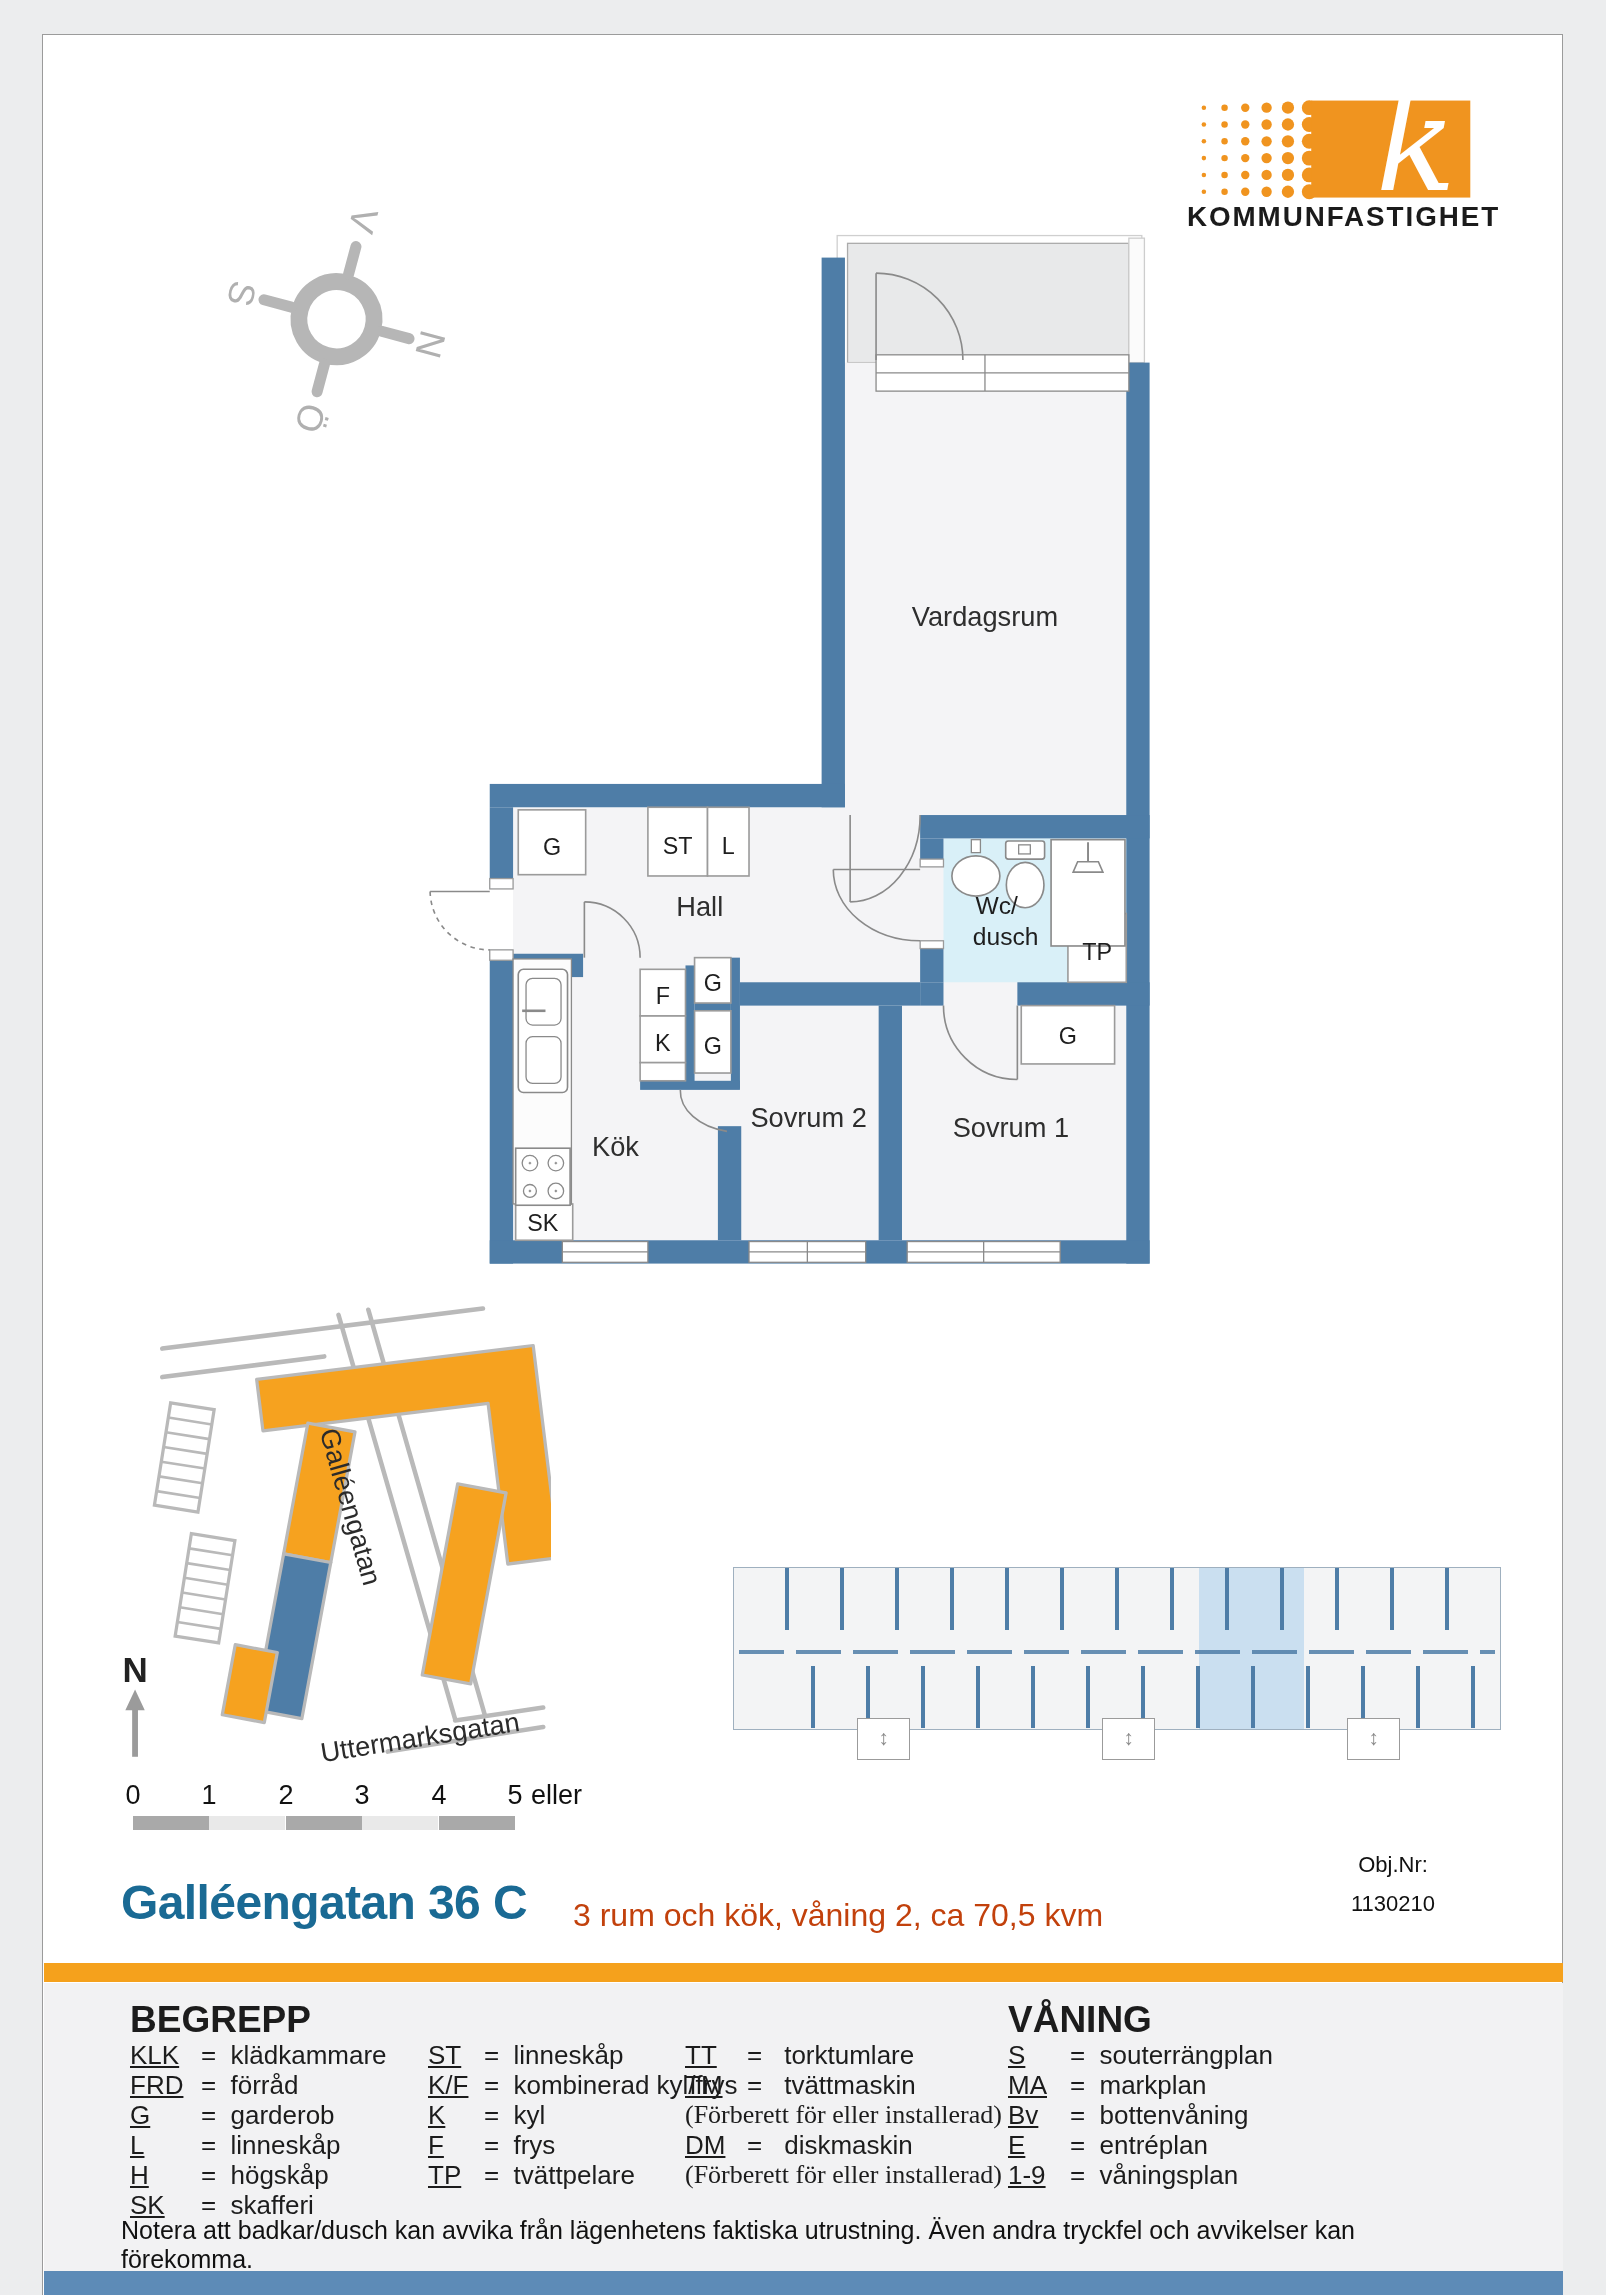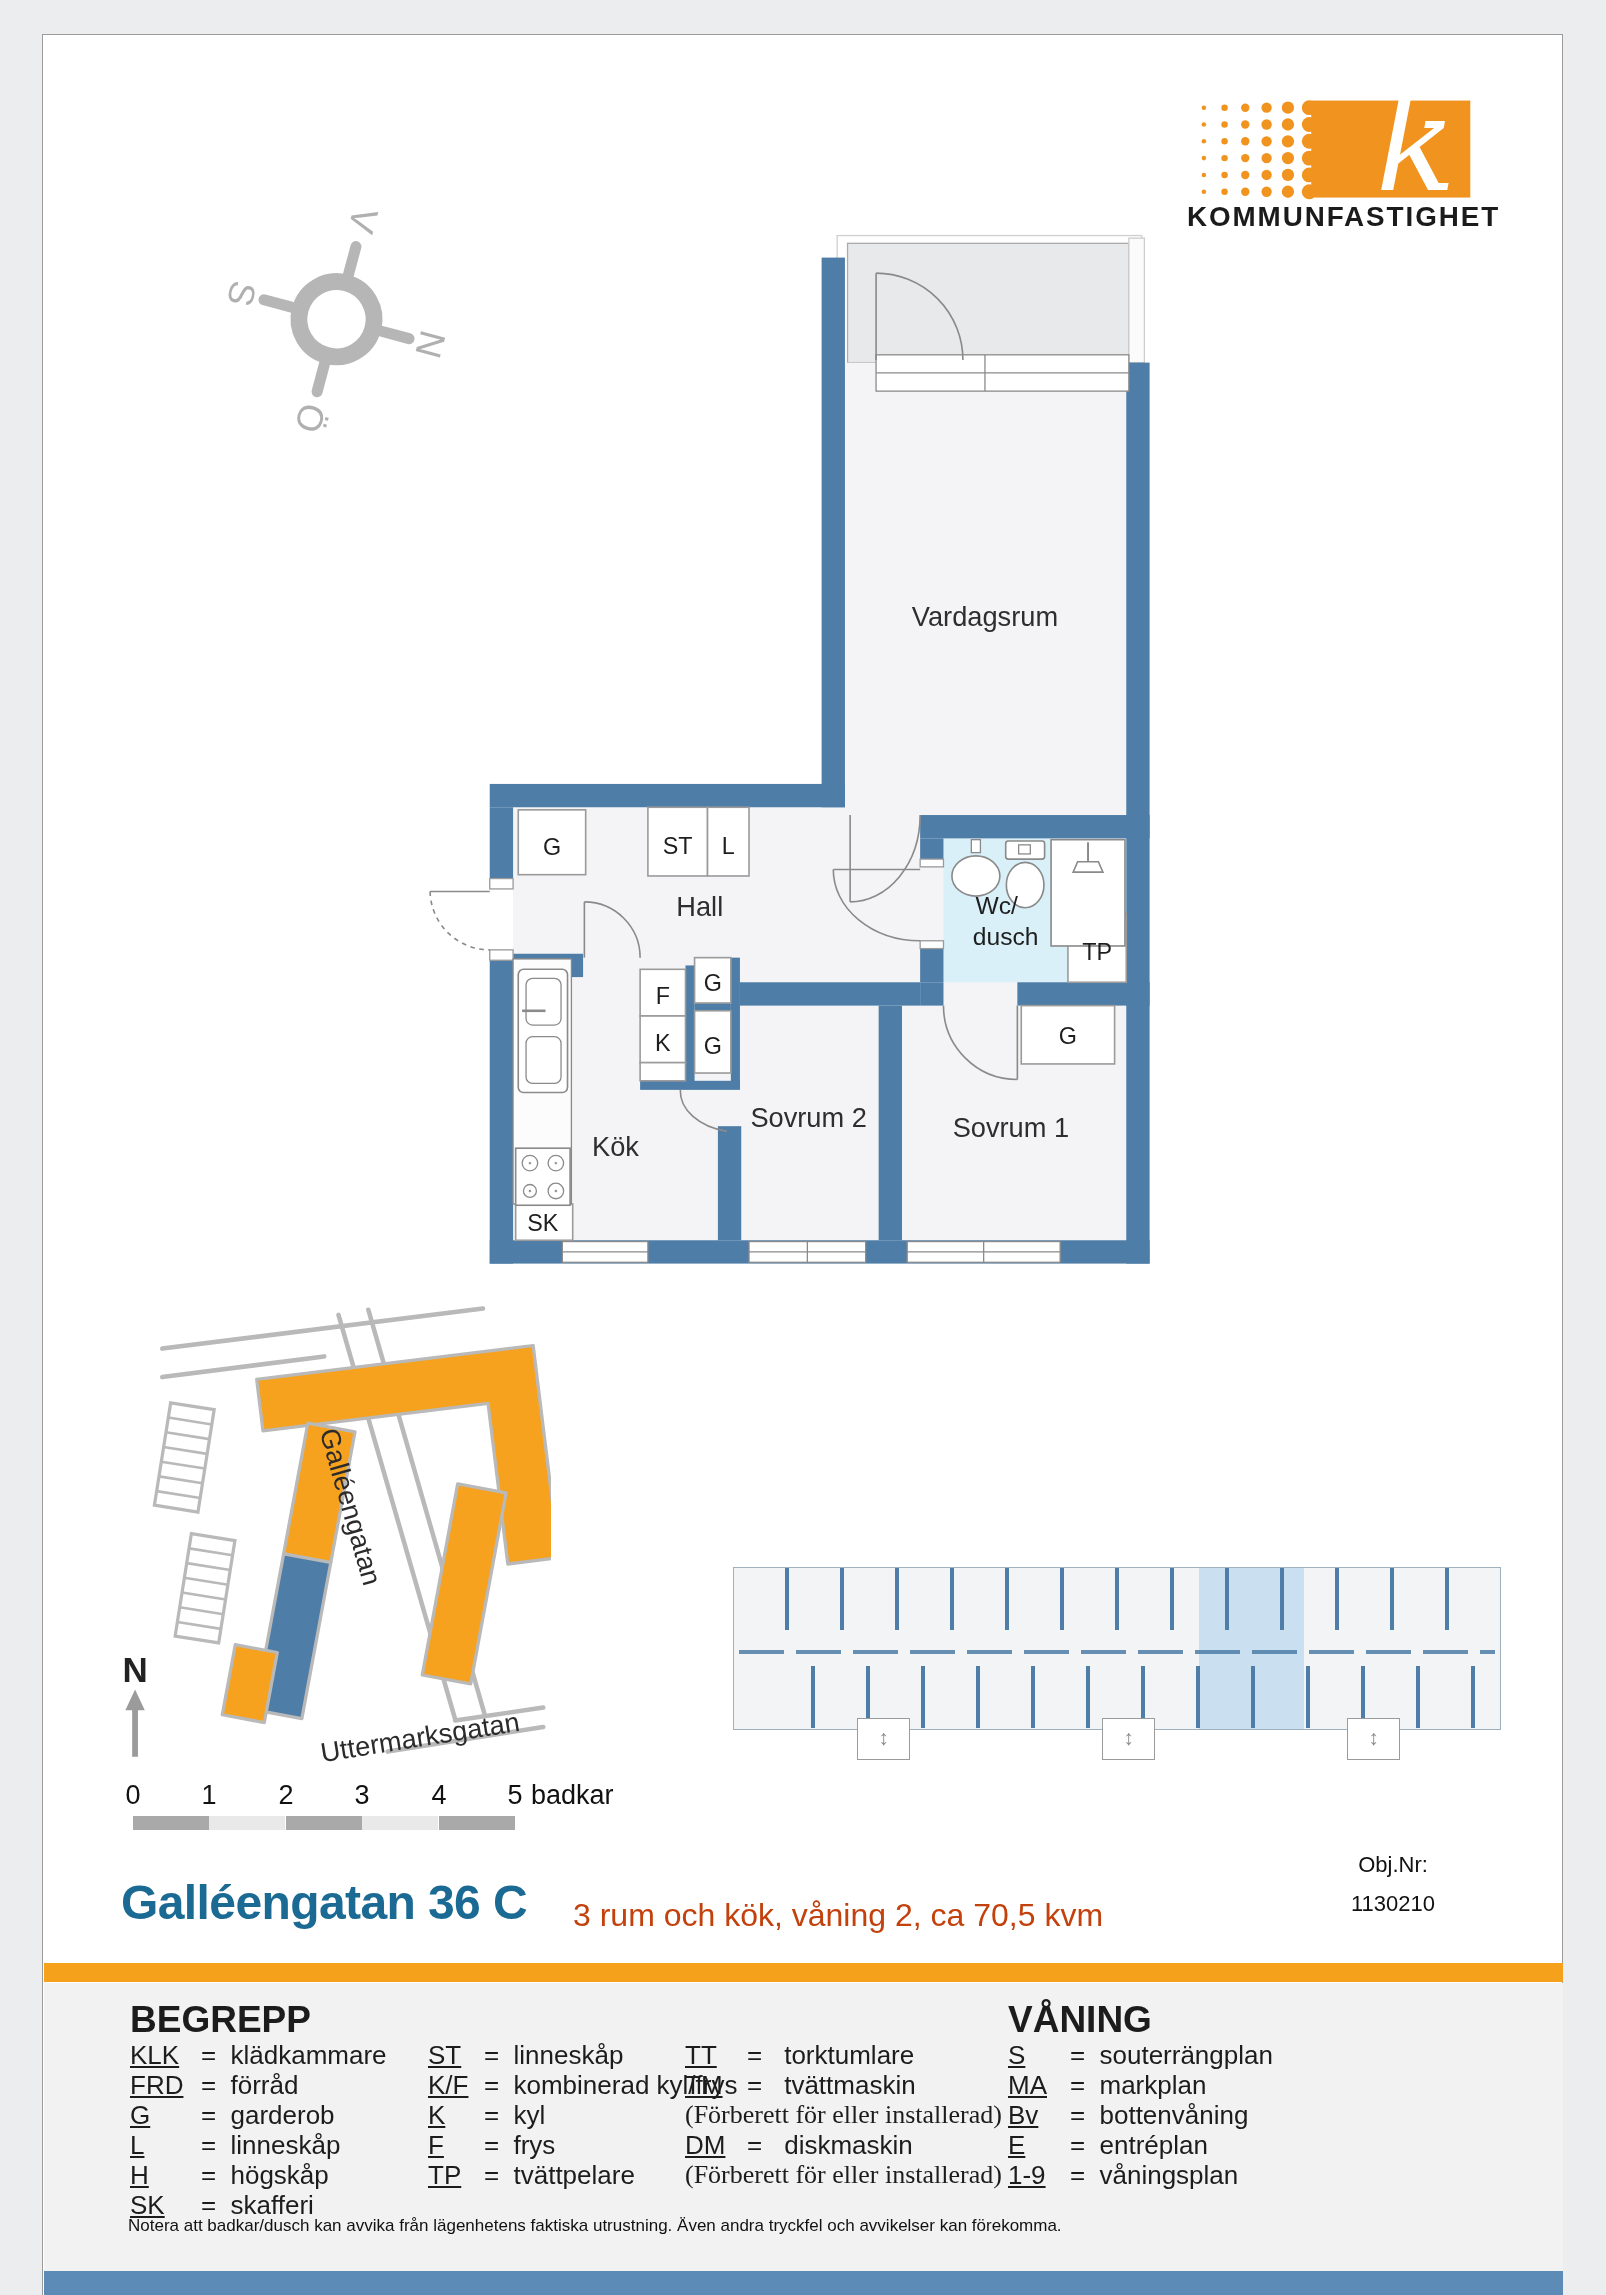--- a/index.html
+++ b/index.html
@@ -23,21 +23,21 @@
   #orangebar{left:44px;top:1963px;width:1519px;height:19.4px;background:#f5a11c;}
   #footerbg{left:44px;top:1983px;width:1519px;height:288px;background:#f2f2f3;}
   #bottombar{left:44px;top:2271px;width:1519px;height:24.6px;background:#5d8bb7;}
   .lhead{position:absolute;top:1999px;font-size:37px;font-weight:bold;color:#1c1c1c;}
   .lcol{position:absolute;top:2040px;font-size:26px;color:#1c1c1c;}
   .lrow{display:flex;height:30px;align-items:baseline;line-height:30px;}
   .lrow.lparen{display:block;font-family:Liberation Serif, serif;}
   .la{display:inline-block;text-decoration:underline;}
   .leq{display:inline-block;margin-right:14.3px;}
   #lcol1 .la{width:71px;} #lcol2 .la{width:56px;} #lcol3 .la{width:62px;} #lcol3 .leq{margin-right:22px;} #lcol4 .la{width:62px;}
-  #note{left:128px;top:2216px;width:1361px;font-size:17px;color:#111;}
+  #note{left:121px;top:2216px;width:1361px;font-size:25px;color:#111;}
   
   #strip{left:733px;top:1567px;width:768px;height:163px;background:#f3f4f5;border:1.3px solid #9fb0bf;box-sizing:border-box;}
   #strip-highlight{position:absolute;left:465px;top:0;width:105px;height:161px;background:#cadff0;}
   .strip-top{position:absolute;left:0;top:0;width:100%;height:62px;background:repeating-linear-gradient(90deg,transparent 0 51px,#4e7da7 51px 55px);}
   .strip-bottom{position:absolute;left:26px;top:98px;right:0;height:62px;background:repeating-linear-gradient(90deg,transparent 0 51px,#4e7da7 51px 55px);}
   .strip-corr{position:absolute;left:5.2px;right:5.2px;top:82px;height:3.9px;background:repeating-linear-gradient(90deg,#4e7da7 0 45px,transparent 45px 57px);opacity:.85;}
   .strip-stair{position:absolute;top:150px;width:51px;height:40px;background:#fff;border:1.3px solid #9b9b9b;color:#8a8a8a;font-size:21px;text-align:center;line-height:38px;}
 </style>
 </head>
 <body>
@@ -312,21 +312,21 @@
   <div class="strip-stair" style="left:613px;">↕</div>
 </div>
 
 <div id="scalebar" class="abs">
   <span class="tick" style="left:0px">0</span>
   <span class="tick" style="left:76px">1</span>
   <span class="tick" style="left:153px">2</span>
   <span class="tick" style="left:229px">3</span>
   <span class="tick" style="left:306px">4</span>
   <span class="tick" style="left:382px">5</span>
-  <span id="scaleunit">badkar</span>
+  <span id="scaleunit">eller</span>
   <div class="seg" style="left:0px;background:#a9a9a9"></div>
   <div class="seg" style="left:76px;background:#e9e9e9"></div>
   <div class="seg" style="left:153px;background:#a9a9a9"></div>
   <div class="seg" style="left:229px;background:#e9e9e9"></div>
   <div class="seg" style="left:306px;background:#a9a9a9"></div>
 </div>
 
 <div id="title" class="abs">Galléengatan 36 C</div>
 <div id="subtitle" class="abs">3 rum och kök, våning 2, ca 70,5 kvm</div>
 <div id="objblock" class="abs">

